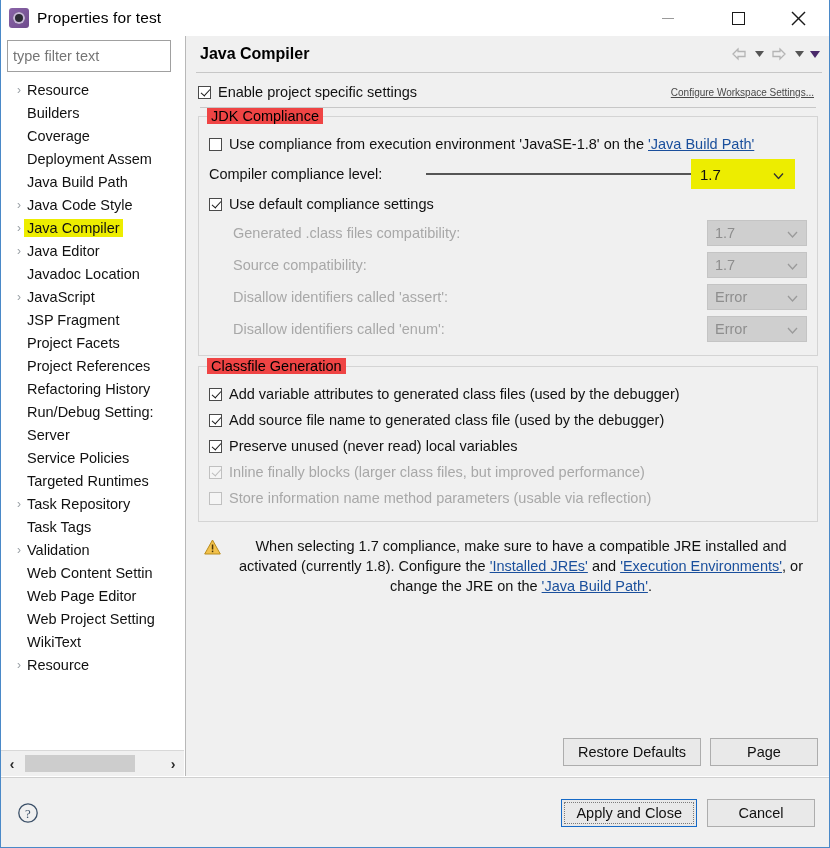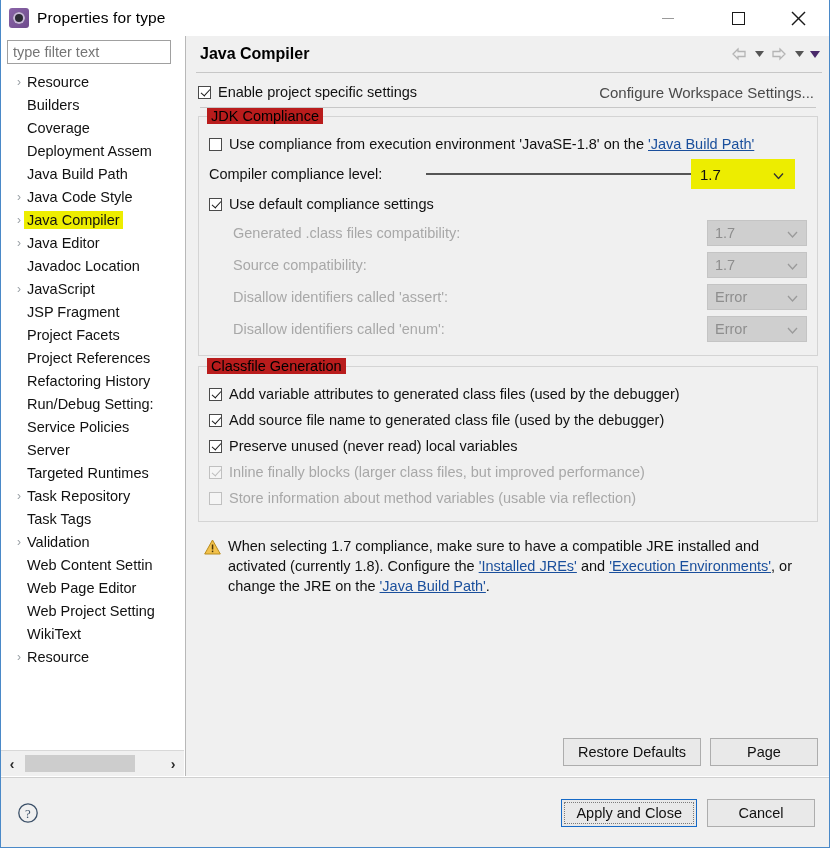--- a/index.html
+++ b/index.html
@@ -68,21 +68,21 @@
   #btn-close svg { display: block; }
 
   
   #left-panel {
     position: absolute; left: 0; top: 36px;
     width: 183px; height: 740px;
     background: #ffffff;
   }
   #filter-wrap { padding: 4px 6px 0 6px; }
   #filter-input {
-    width: 164px; height: 24px;
+    width: 164px; height: 32px;
     border: 1px solid #a0a0a0;
     background: #fff;
     font-family: "Liberation Sans", sans-serif;
     font-size: 14.5px;
     color: #6b6b6b;
     padding: 0 5px;
     outline: none;
   }
   #tree {
     margin-top: 6px;
@@ -157,35 +157,36 @@
   #content { padding: 6px 12px 0 12px; position: relative; }
 
   .row-enable {
     display: flex; align-items: center;
     height: 26px;
     margin-bottom: 2px;
   }
   #configure-link {
     margin-left: auto;
     color: #4a4a4a;
-    font-size: 15px;
+    text-decoration: underline;
+    font-size: 10px;
     margin-right: 4px;
   }
   #enable-sep { height: 1px; background: #c7c7c7; margin: 2px 2px 8px 2px; }
 
   
   .group {
     position: relative;
     border: 1px solid #d4d4d4;
     padding: 14px 10px 10px 10px;
     margin-bottom: 10px;
   }
   .group > .group-title {
     position: absolute; top: -9px; left: 8px;
-    background: #b91c1c;
+    background: #ef4444;
     padding: 0 4px;
     font-size: 14.5px;
     color: #000;
   }
 
   .cb-row { display: flex; align-items: center; height: 26px; }
   .cbox {
     width: 13px; height: 13px;
     border: 1px solid #4a4a4a;
     background: #fff;
@@ -274,20 +275,21 @@
   
   #warn-box {
     display: flex;
     padding: 4px 4px 0 2px;
     margin-top: 2px;
   }
   #warn-icon { flex: none; margin: 3px 7px 0 4px; }
   #warn-text {
     font-size: 14.5px; line-height: 20px; color: #111;
     max-width: 590px;
+    text-align: center;
   }
 
   
   #btn-row-apply {
     position: absolute; right: 12px; bottom: 10px;
     display: flex; gap: 9px;
   }
   .btn {
     height: 28px;
     min-width: 108px;
@@ -333,21 +335,21 @@
     pointer-events: none;
   }
 </style>
 </head>
 <body>
 
 <div id="window">
 
   <div id="titlebar">
     <div id="app-icon"></div>
-    <div id="title-text">Properties for type</div>
+    <div id="title-text">Properties for test</div>
 
     <div class="win-btn" id="btn-min">
         <i></i>
       </div>
     <div class="win-btn" id="btn-max">
         <i></i>
       </div>
     <div class="win-btn" id="btn-close">
       <svg width="15" height="15" viewBox="0 0 15 15">
         <line x1="1" y1="1" x2="14" y2="14" stroke="#1a1a1a" stroke-width="1.4"></line>
@@ -417,25 +419,25 @@
         <div class="tree-row">
           <span class="tw empty"></span>
           <span class="tree-label">Refactoring History</span>
         </div>
         <div class="tree-row">
           <span class="tw empty"></span>
           <span class="tree-label">Run/Debug Setting:</span>
         </div>
         <div class="tree-row">
           <span class="tw empty"></span>
+          <span class="tree-label">Server</span>
+        </div>
+        <div class="tree-row">
+          <span class="tw empty"></span>
           <span class="tree-label">Service Policies</span>
-        </div>
-        <div class="tree-row">
-          <span class="tw empty"></span>
-          <span class="tree-label">Server</span>
         </div>
         <div class="tree-row">
           <span class="tw empty"></span>
           <span class="tree-label">Targeted Runtimes</span>
         </div>
         <div class="tree-row">
           <span class="tw">›</span>
           <span class="tree-label">Task Repository</span>
         </div>
         <div class="tree-row">
@@ -605,21 +607,21 @@
             <div class="cb-row">
               <div class="cbox checked"></div>
               <span class="cb-label">Preserve unused (never read) local variables</span>
             </div>
             <div class="cb-row">
               <div class="cbox checked disabled"></div>
               <span class="cb-label disabled">Inline finally blocks (larger class files, but improved performance)</span>
             </div>
             <div class="cb-row">
               <div class="cbox disabled"></div>
-              <span class="cb-label disabled">Store information about method variables (usable via reflection)</span>
+              <span class="cb-label disabled">Store information name method parameters (usable via reflection)</span>
             </div>
           </div>
       </div>
 
       <div id="warn-box">
         <div id="warn-icon">
           <svg width="17" height="16" viewBox="0 0 17 16">
             <path d="M8.5,1 L16.3,15 L0.7,15 Z" fill="#f2c14b" stroke="#b98c1d" stroke-width="1"></path>
             <rect x="7.8" y="5.5" width="1.5" height="5" fill="#4a3505"></rect>
             <rect x="7.8" y="11.6" width="1.5" height="1.6" fill="#4a3505"></rect>

